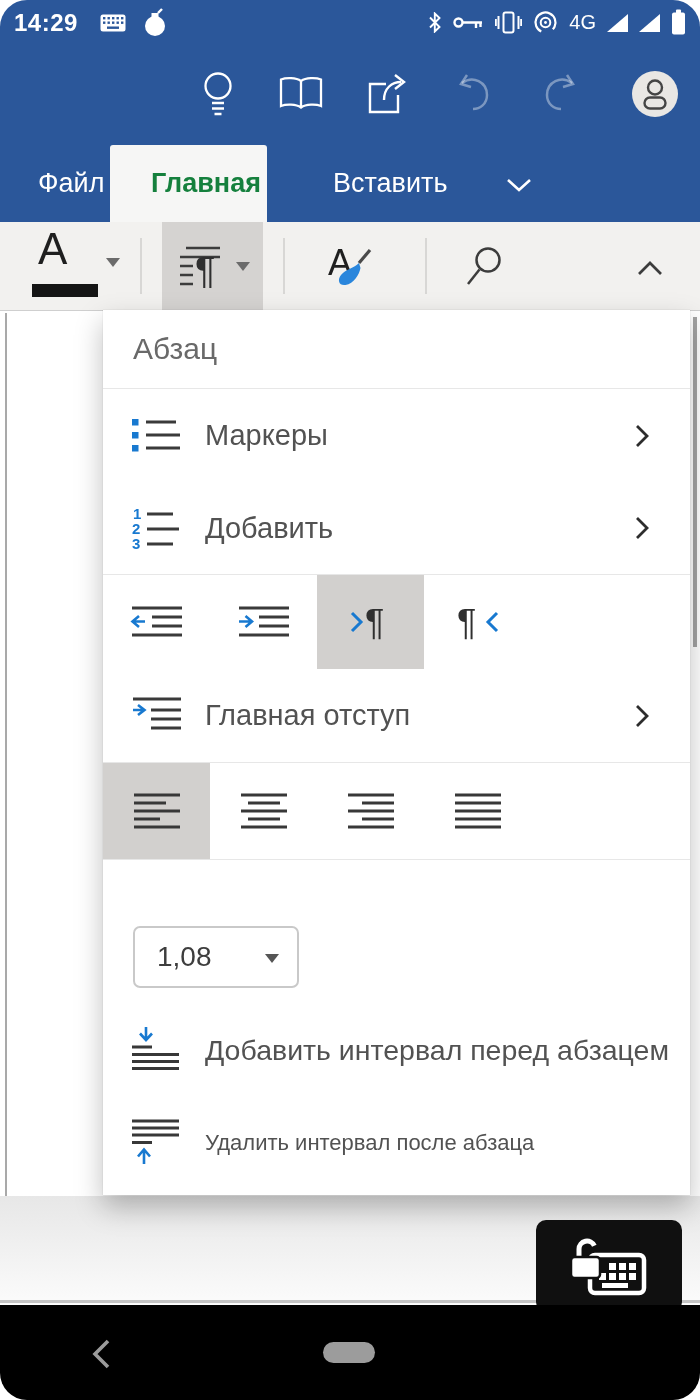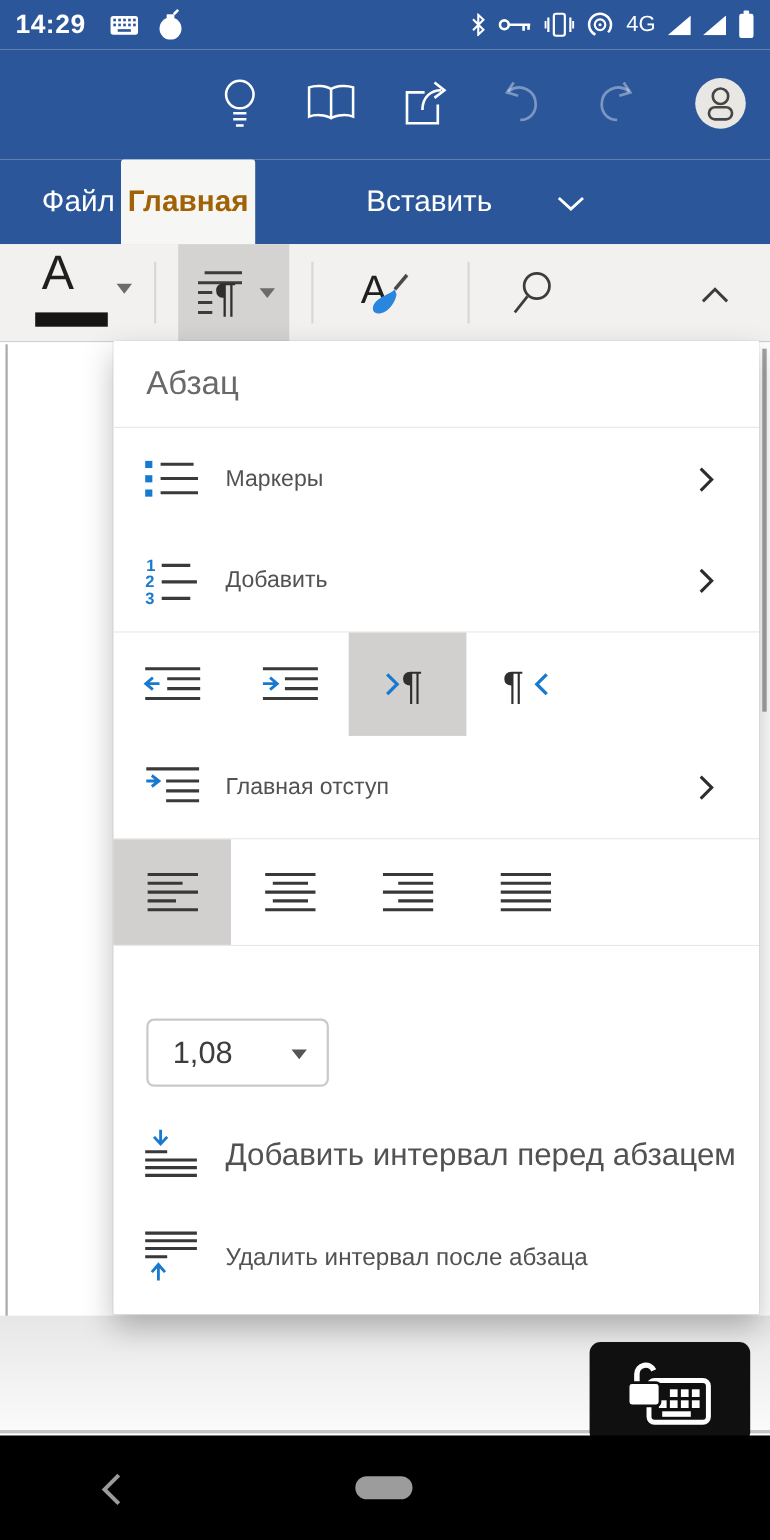--- a/index.html
+++ b/index.html
@@ -1,17 +1,17 @@
 <!DOCTYPE html>
 <html><head>
 <meta charset="utf-8">
 <style>
   html,body{margin:0;padding:0;}
   .screen{position:relative;width:700px;height:1400px;overflow:hidden;background:#fff;
-          font-family:"Liberation Sans",sans-serif;-webkit-font-smoothing:antialiased;}
+          font-family:"Liberation Sans",sans-serif;border-radius:27px;-webkit-font-smoothing:antialiased;}
   svg{display:block;}
   svg text{font-family:"Liberation Sans",sans-serif;}
 
   
   .status-bar{position:absolute;left:0;top:0;width:700px;height:45px;background:#2b579a;
               display:flex;align-items:center;padding:0 14px;box-sizing:border-box;color:#fff;}
   .sb-time{font-size:24px;font-weight:bold;letter-spacing:.5px;margin-right:22px;}
   .sb-left{display:flex;align-items:center;gap:16px;}
   .sb-spacer{flex:1;}
   .sb-right{display:flex;align-items:center;gap:11px;}
@@ -22,21 +22,21 @@
   .hd-ic{position:absolute;}
   .avatar{position:absolute;left:632px;top:26px;width:46px;height:46px;border-radius:50%;
           background:#e9e7e4;display:flex;align-items:center;justify-content:center;}
   .dim{color:rgba(255,255,255,0.38);}
 
   
   .tab-bar{position:absolute;left:0;top:145px;width:700px;height:77px;background:#2b579a;}
   .tab{position:absolute;top:0;height:77px;line-height:77px;color:#fff;font-size:27px;}
   .tab-selected{position:absolute;left:110px;top:0;width:122px;height:77px;background:#f6f6f5;
                 border-radius:3px 3px 0 0;text-align:center;line-height:77px;
-                color:#a16207;font-weight:bold;font-size:27px;}
+                color:#15803d;font-weight:bold;font-size:27px;padding-left:35px;}
   .tab-chevron{position:absolute;left:506px;top:33px;}
 
   
   .toolbar{position:absolute;left:0;top:222px;width:700px;height:88px;background:#f2f1ef;}
   .tb-div{position:absolute;top:16px;width:2px;height:56px;background:#d8d7d5;}
   .tb-btn{position:absolute;top:0;height:88px;}
   .fc-letter{position:absolute;left:14px;top:2px;font-size:44px;color:#1f1f1f;}
   .fc-bar{position:absolute;left:8px;bottom:13px;width:66px;height:13px;background:#151515;}
   .caret{width:0;height:0;border-left:7px solid transparent;border-right:7px solid transparent;
          border-top:9px solid #6b6b6b;}
@@ -61,21 +61,21 @@
   .doc-bottom-line{position:absolute;left:0;top:989px;width:700px;height:3px;background:#c4c4c4;}
 
   
   .panel{position:absolute;left:103px;top:310px;width:587px;height:885px;background:#fff;
          box-shadow:0 0 1px rgba(0,0,0,.2),0 12px 26px rgba(0,0,0,.25);}
   .p-title{position:absolute;left:30px;top:0;height:78px;line-height:78px;
            font-size:30px;color:#696969;}
   .p-div{position:absolute;left:0;width:587px;height:1px;background:#e7e7e7;}
   .p-row{position:absolute;left:0;width:587px;}
   .row-ic{position:absolute;left:28px;}
-  .row-label{position:absolute;left:102px;font-size:21px;color:#525252;}
+  .row-label{position:absolute;left:102px;font-size:29px;color:#525252;}
   .row-chevron{position:absolute;right:40px;}
   .cell{position:absolute;top:0;width:107px;height:100%;display:flex;
         align-items:center;justify-content:center;}
   .cell-sel{background:#d2d0ce;}
   .ls-label{position:absolute;left:30px;top:560px;font-size:27px;color:#8f8f8f;}
   .ls-dd{position:absolute;left:30px;top:616px;width:166px;height:62px;box-sizing:border-box;
          border:2px solid #c9c9c9;border-radius:7px;background:#fff;}
   .ls-value{position:absolute;left:22px;top:0;line-height:58px;font-size:28px;color:#3d3d3d;}
   .ls-caret{position:absolute;right:18px;top:26px;border-top-color:#555;}
 

